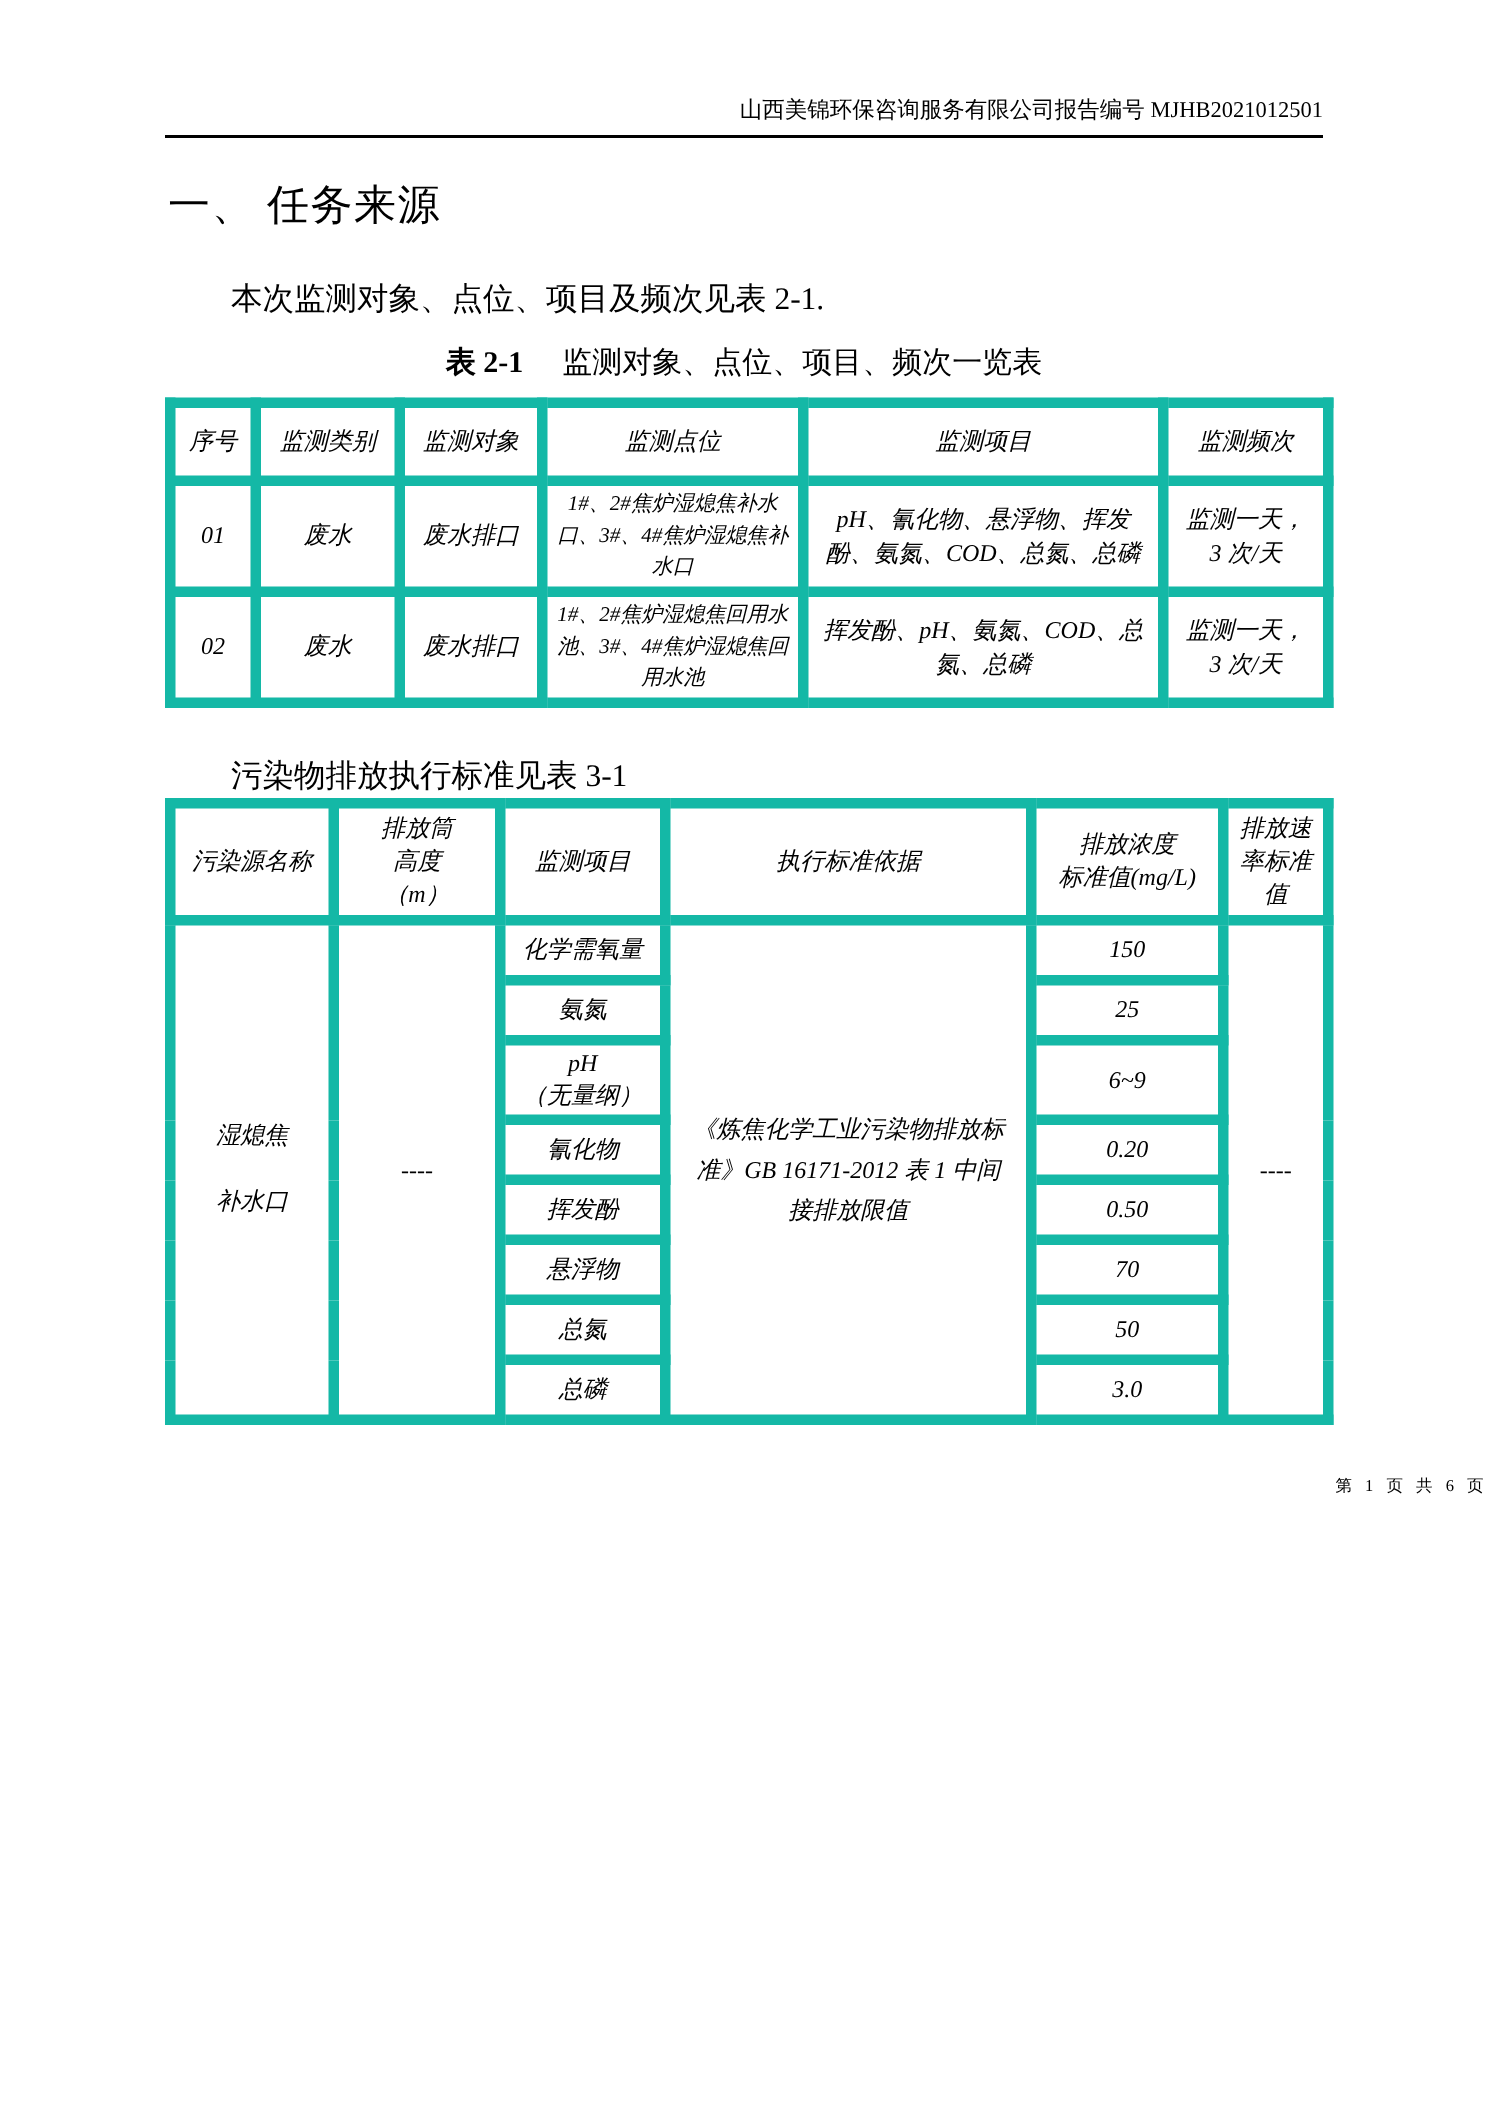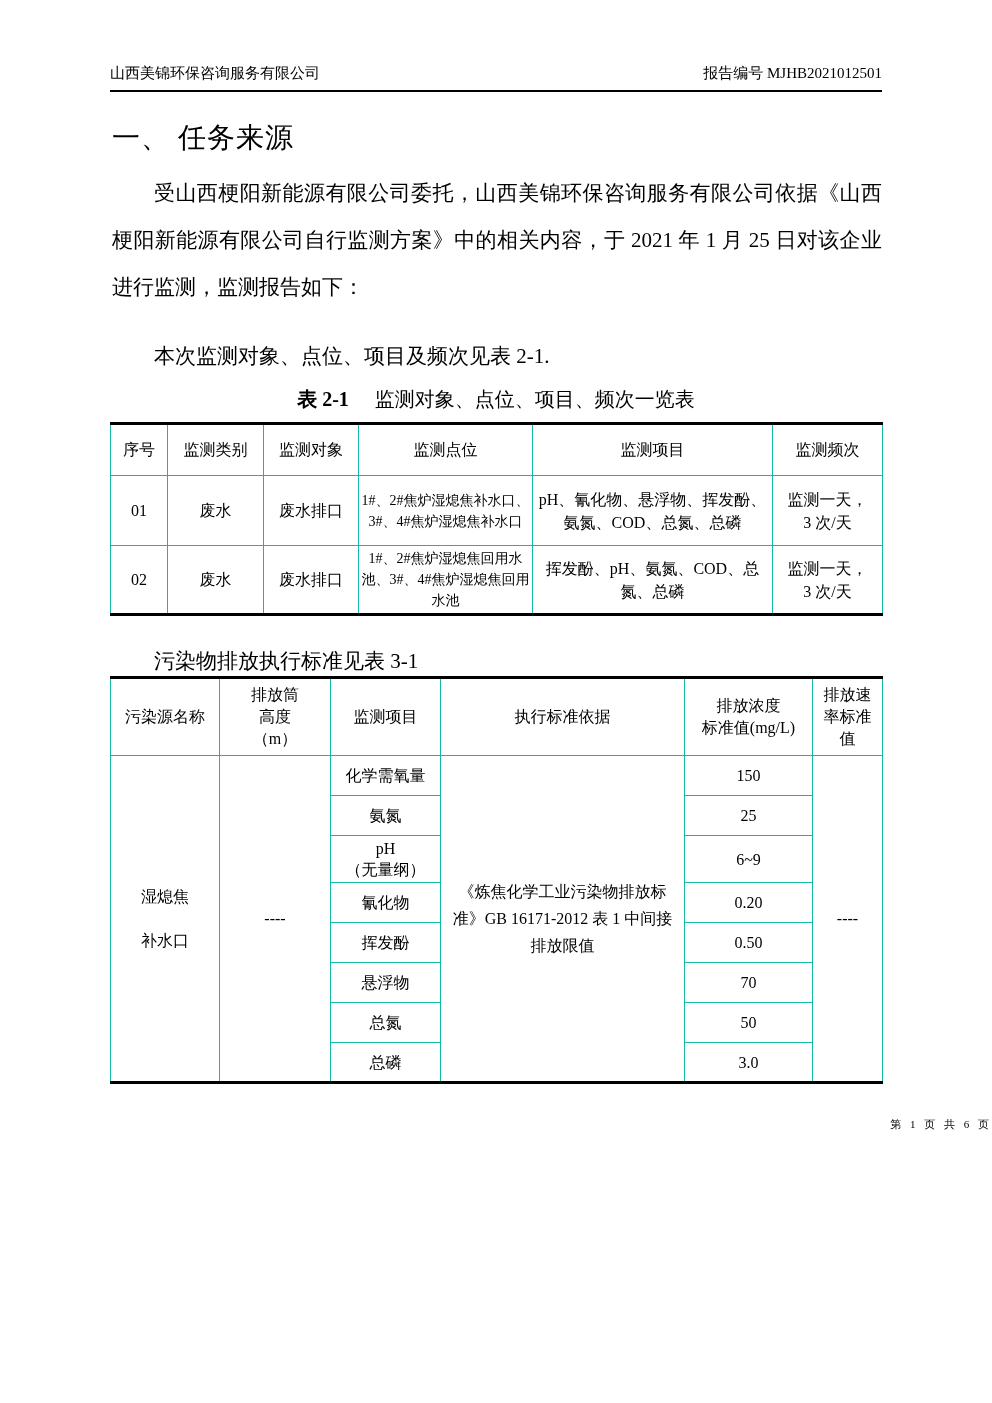--- a/index.html
+++ b/index.html
@@ -9,21 +9,21 @@
     background: #ffffff; color: #000000;
     font-family: "Liberation Serif", "DejaVu Serif", serif;
     overflow: hidden;
   }
   .page { width: 992px; height: 1403px; position: relative; }
 
   
   .doc-header {
     margin: 0 110px; padding-top: 64px; padding-bottom: 7px;
     border-bottom: 2px solid #000;
-    display: flex; justify-content: space-between; align-items: flex-end;
+    display: flex; justify-content: flex-end; align-items: flex-end;
     font-size: 15px;
   }
 
   
   .section-heading {
     margin: 30px 110px 0 112px;
     font-size: 28px; font-weight: 400; line-height: 32px;
     letter-spacing: 1px;
   }
 
@@ -43,23 +43,24 @@
     font-size: 20px; line-height: 22px;
   }
   .table-caption .cap-label { font-weight: bold; margin-right: 26px; }
 
   table {
     border-collapse: collapse; table-layout: fixed;
     margin: 0 0 0 110px; width: 772px;
     border-top: 3px solid #000; border-bottom: 3px solid #000;
   }
   th, td {
-    border: 1px solid #14b8a6;
+    border: 7px solid #14b8a6;
     font-weight: 400; text-align: center; vertical-align: middle;
     padding: 2px 3px;
+    font-style: italic;
   }
 
   
   .t21 th { height: 52px; font-size: 16px; }
   .t21 td { font-size: 16px; line-height: 23px; }
   .t21 .row-a td { height: 70px; }
   .t21 .row-b td { height: 68px; }
   .t21 td.points { font-size: 14px; line-height: 21px; padding: 2px 2px; margin-left: 27px; }
   .t21 td.freq { white-space: pre-line; }
 
@@ -79,21 +80,20 @@
 <body>
 
 <div class="page">
 
   <div class="doc-header">
     <span>山西美锦环保咨询服务有限公司</span>
     <span>报告编号 MJHB2021012501</span>
   </div>
 
   <div class="section-heading">一、 任务来源</div>
-  <div class="para">受山西梗阳新能源有限公司委托，山西美锦环保咨询服务有限公司依据《山西梗阳新能源有限公司自行监测方案》中的相关内容，于 2021 年 1 月 25 日对该企业进行监测，监测报告如下：</div>
 
   <div class="intro">本次监测对象、点位、项目及频次见表 2-1.</div>
 
   <div class="table-caption">
     <span class="cap-label">表 2-1</span><span>监测对象、点位、项目、频次一览表</span>
   </div>
 
   <table class="t21">
     <colgroup>
       <col style="width:57px">

